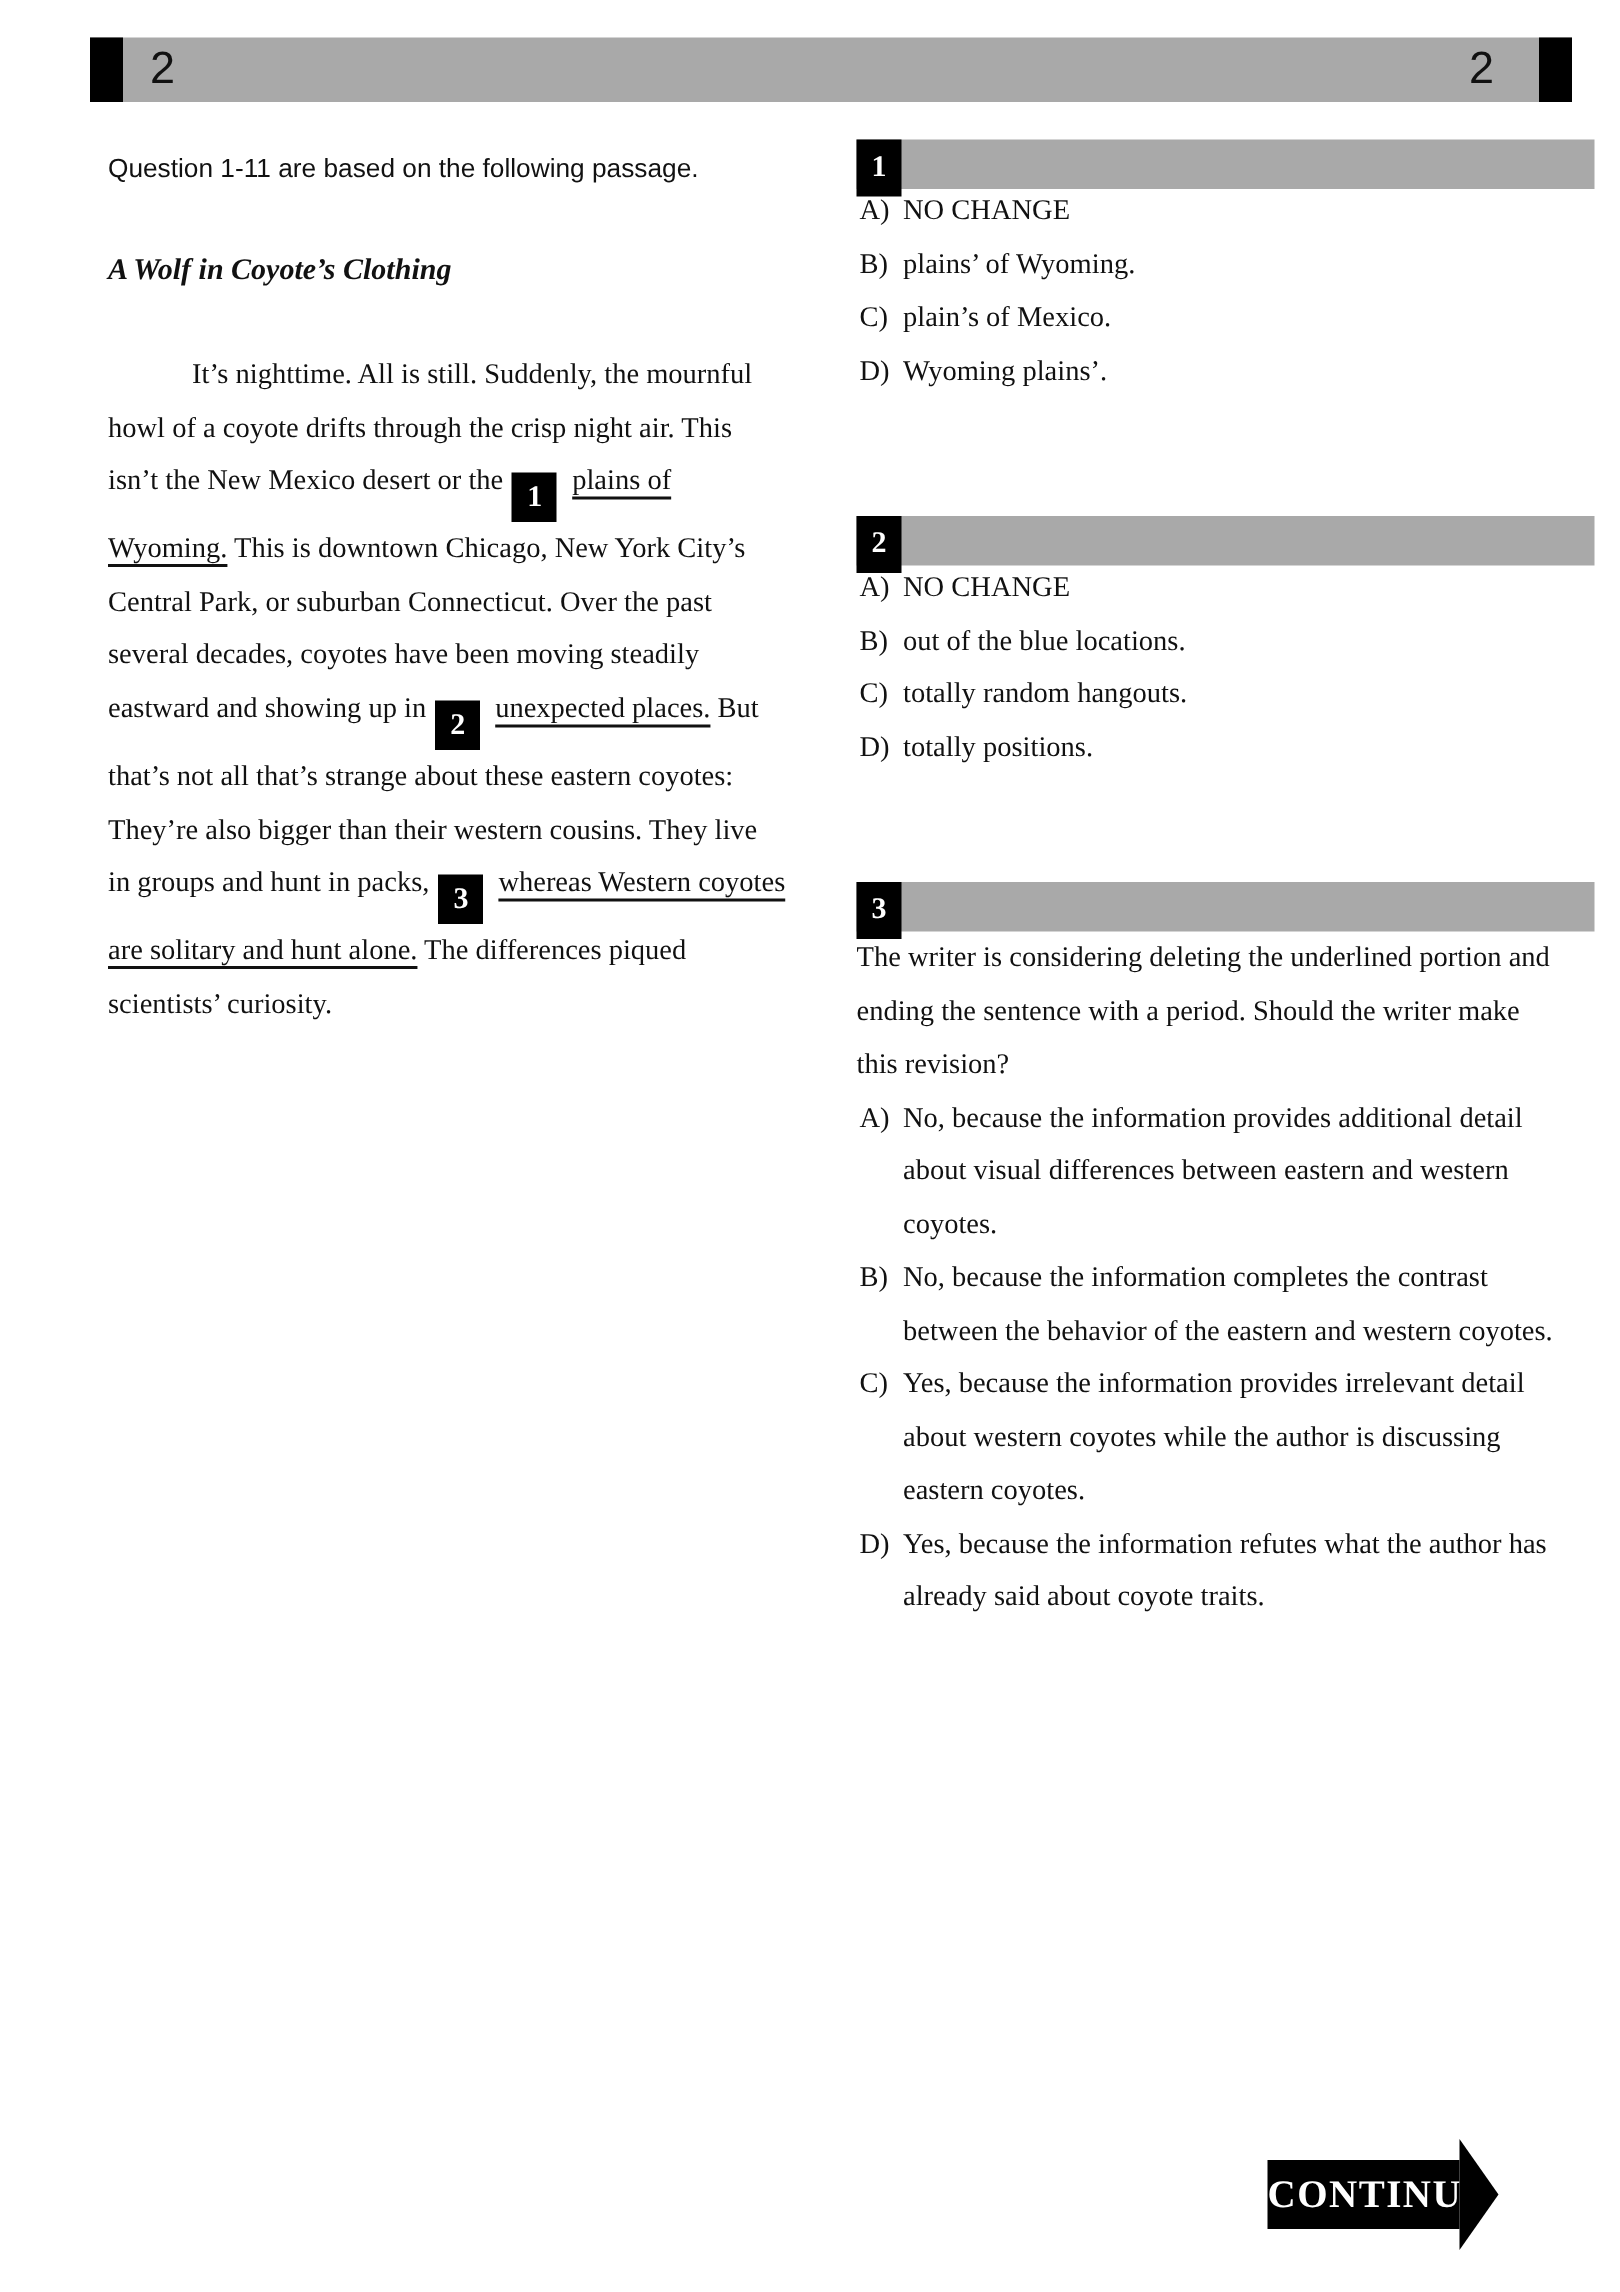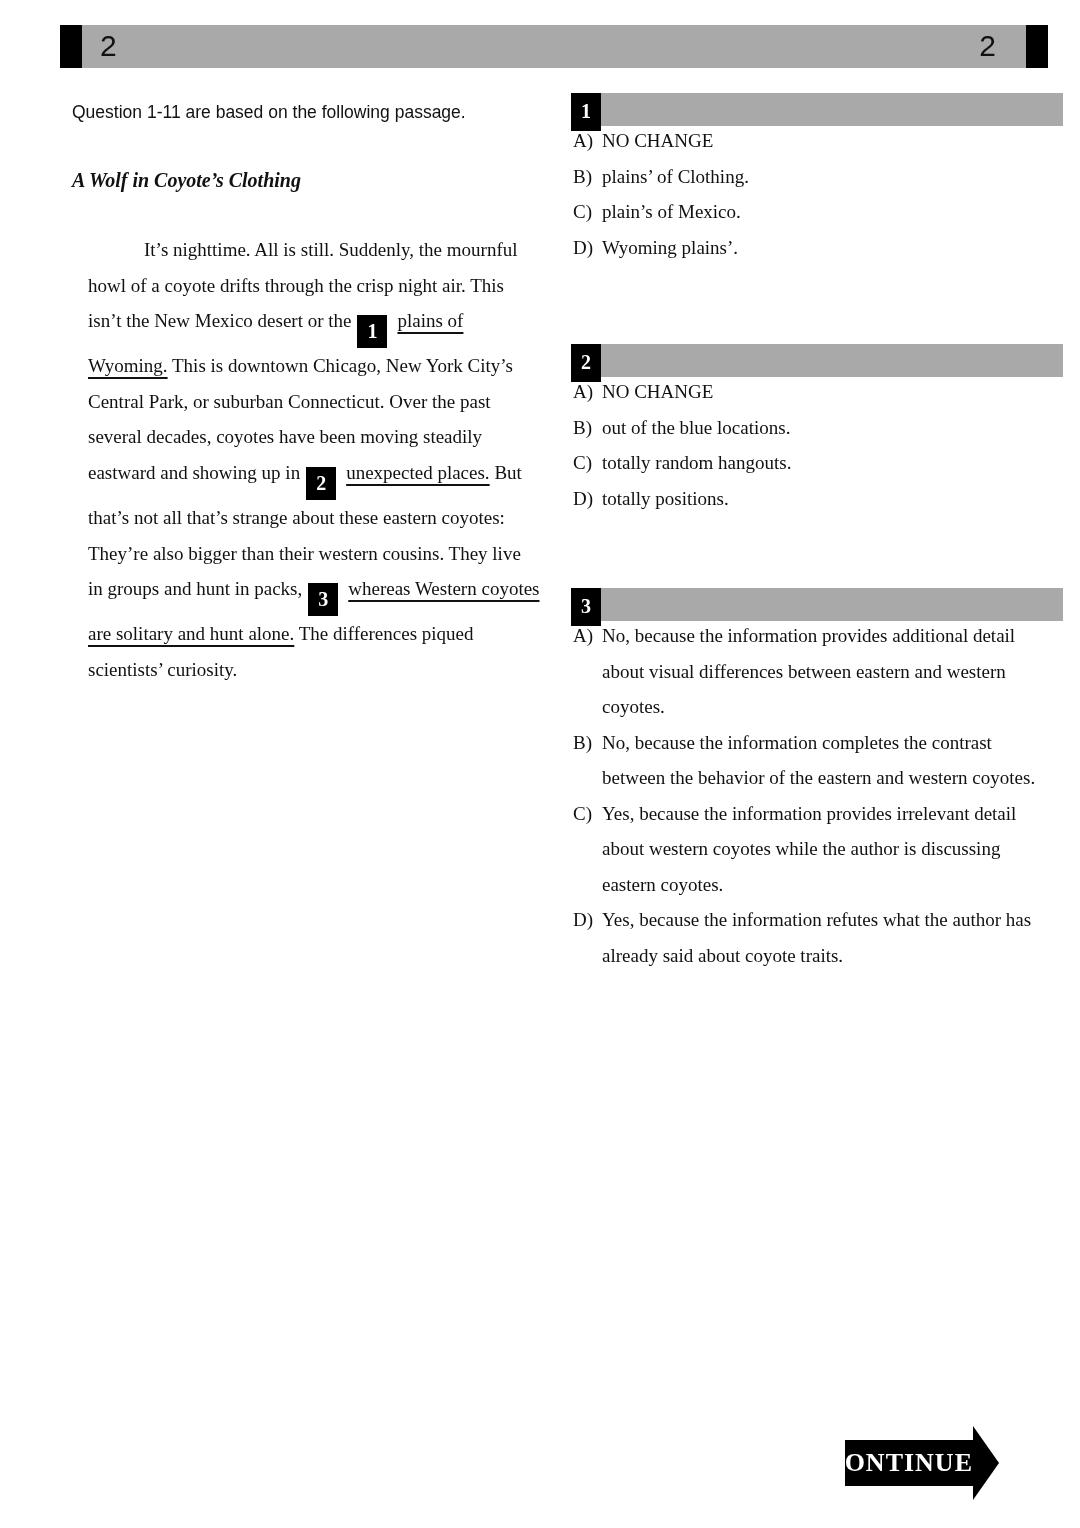--- a/index.html
+++ b/index.html
@@ -42,21 +42,21 @@
     width: 470px;
     font-family: "Liberation Sans", sans-serif;
     font-weight: normal; font-size: 17.5px; line-height: 22px;
   }
   .passage-title {
     position: absolute; left: 72px; top: 167px;
     font-family: "Liberation Serif", serif;
     font-weight: bold; font-size: 20px; line-height: 26px; font-style: italic;
   }
   .passage-text {
-    position: absolute; left: 88px; top: 232px;
+    position: absolute; left: 72px; top: 232px;
     width: 490px;
     font-size: 19px; line-height: 35.5px;
     text-indent: 56px;
   }
   .passage-text .useg {
     text-decoration: underline;
     text-decoration-thickness: 1.6px;
     text-underline-offset: 4.5px;
     font-family: Liberation Serif, serif;
   }
@@ -106,21 +106,21 @@
 
   
   .continue {
     position: absolute; left: 845px; top: 1426px;
     width: 154px; height: 74px;
   }
   .continue .rect {
     position: absolute; left: 0; top: 14px;
     width: 128px; height: 46px;
     background: #000000;
-    display: flex; align-items: center; justify-content: flex-end;
+    display: flex; align-items: center; justify-content: flex-start;
   }
   .continue .rect span {
     color: #ffffff;
     font-family: "Liberation Serif", serif;
     font-weight: bold; font-size: 26px;
     letter-spacing: 1px;
   }
   .continue .arrow {
     position: absolute; left: 128px; top: 0;
     width: 0; height: 0;
@@ -147,40 +147,41 @@
 
   <p class="passage-text" id="passage-text"><span>It’s nighttime. All is still. Suddenly, the mournful</span><br><span>howl of a coyote drifts through the crisp night air. This</span><br><span>isn’t the New Mexico desert or the</span><span class="inline-marker">1</span><span class="useg">plains of</span><br><span class="useg">Wyoming.</span><span> This is downtown Chicago, New York City’s</span><br><span>Central Park, or suburban Connecticut. Over the past</span><br><span>several decades, coyotes have been moving steadily</span><br><span>eastward and showing up in</span><span class="inline-marker">2</span><span class="useg">unexpected places.</span><span> But</span><br><span>that’s not all that’s strange about these eastern coyotes:</span><br><span>They’re also bigger than their western cousins. They live</span><br><span>in groups and hunt in packs,</span><span class="inline-marker">3</span><span class="useg">whereas Western coyotes</span><br><span class="useg">are solitary and hunt alone.</span><span> The differences piqued</span><br><span>scientists’ curiosity.</span></p>
 
   <div id="questions">
       <section class="qblock" data-q="0">
         <div class="qheader">
           <div class="qnumbox">1</div>
         </div>
         <div class="choices">
           <div class="choice"><span class="letter">A)</span><span class="ctext">NO CHANGE</span></div>
-          <div class="choice"><span class="letter">B)</span><span class="ctext">plains’ of Clothing.</span></div>
+          <div class="choice"><span class="letter">B)</span><span class="ctext">plains’ of Wyoming.</span></div>
           <div class="choice"><span class="letter">C)</span><span class="ctext">plain’s of Mexico.</span></div>
           <div class="choice"><span class="letter">D)</span><span class="ctext">Wyoming plains’.</span></div>
         </div>
       </section>
       <section class="qblock" data-q="1">
         <div class="qheader">
           <div class="qnumbox">2</div>
         </div>
         <div class="choices">
           <div class="choice"><span class="letter">A)</span><span class="ctext">NO CHANGE</span></div>
           <div class="choice"><span class="letter">B)</span><span class="ctext">out of the blue locations.</span></div>
           <div class="choice"><span class="letter">C)</span><span class="ctext">totally random hangouts.</span></div>
           <div class="choice"><span class="letter">D)</span><span class="ctext">totally positions.</span></div>
         </div>
       </section>
       <section class="qblock" data-q="2">
         <div class="qheader">
           <div class="qnumbox">3</div>
         </div>
+        <div class="qstem">The writer is considering deleting the underlined portion and<br>ending the sentence with a period. Should the writer make<br>this revision?</div>
         <div class="choices">
           <div class="choice"><span class="letter">A)</span><span class="ctext">No, because the information provides additional detail<br>about visual differences between eastern and western<br>coyotes.</span></div>
           <div class="choice"><span class="letter">B)</span><span class="ctext">No, because the information completes the contrast<br>between the behavior of the eastern and western coyotes.</span></div>
           <div class="choice"><span class="letter">C)</span><span class="ctext">Yes, because the information provides irrelevant detail<br>about western coyotes while the author is discussing<br>eastern coyotes.</span></div>
           <div class="choice"><span class="letter">D)</span><span class="ctext">Yes, because the information refutes what the author has<br>already said about coyote traits.</span></div>
         </div>
       </section>
     </div>
 
   <div class="continue">

